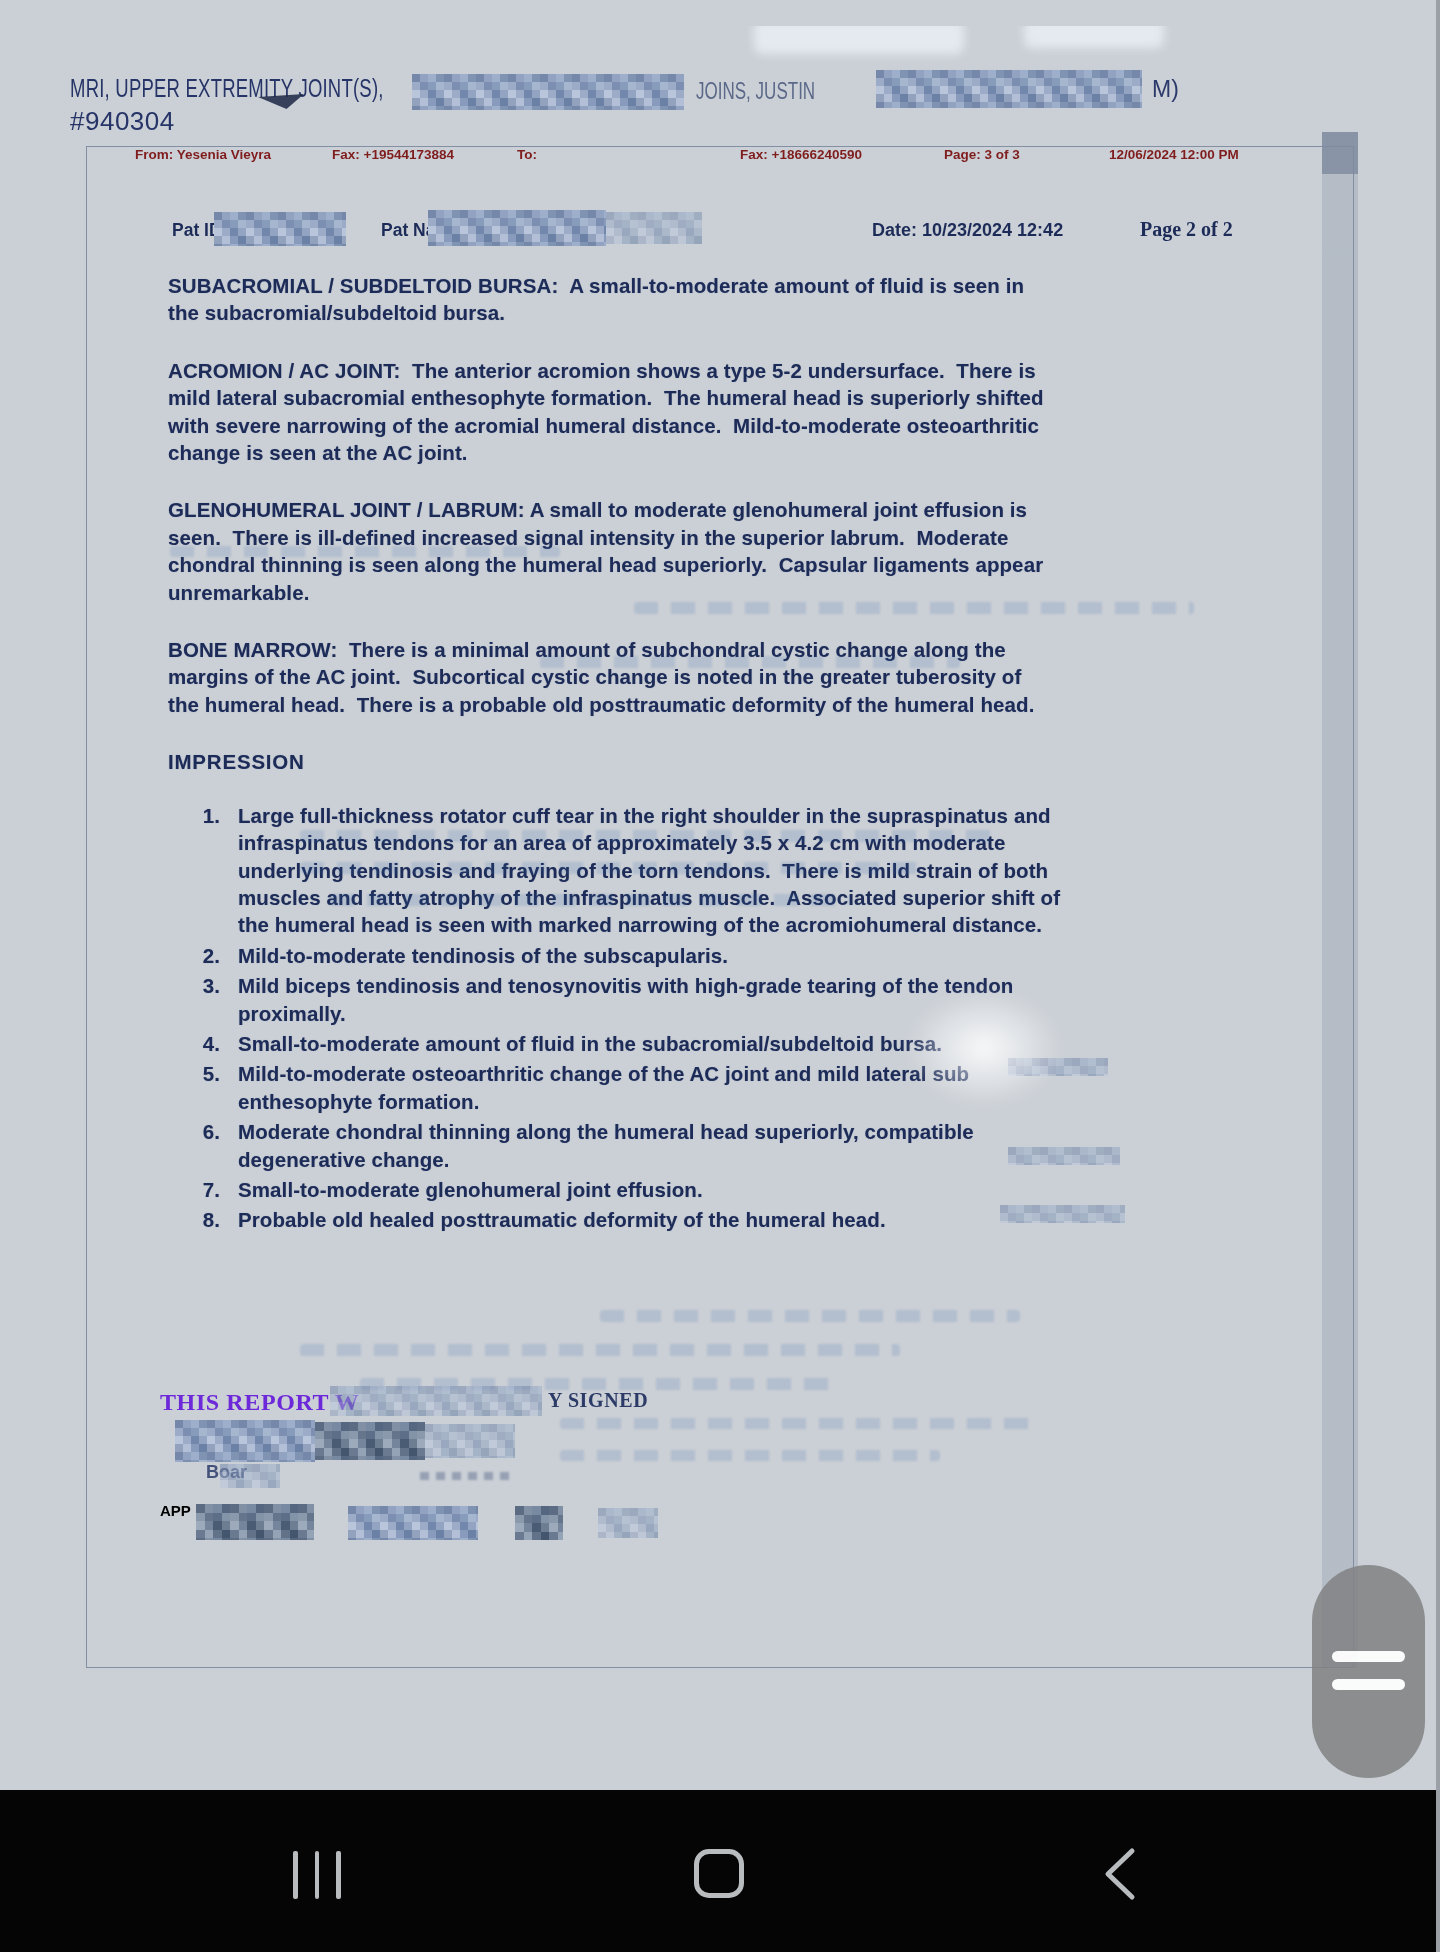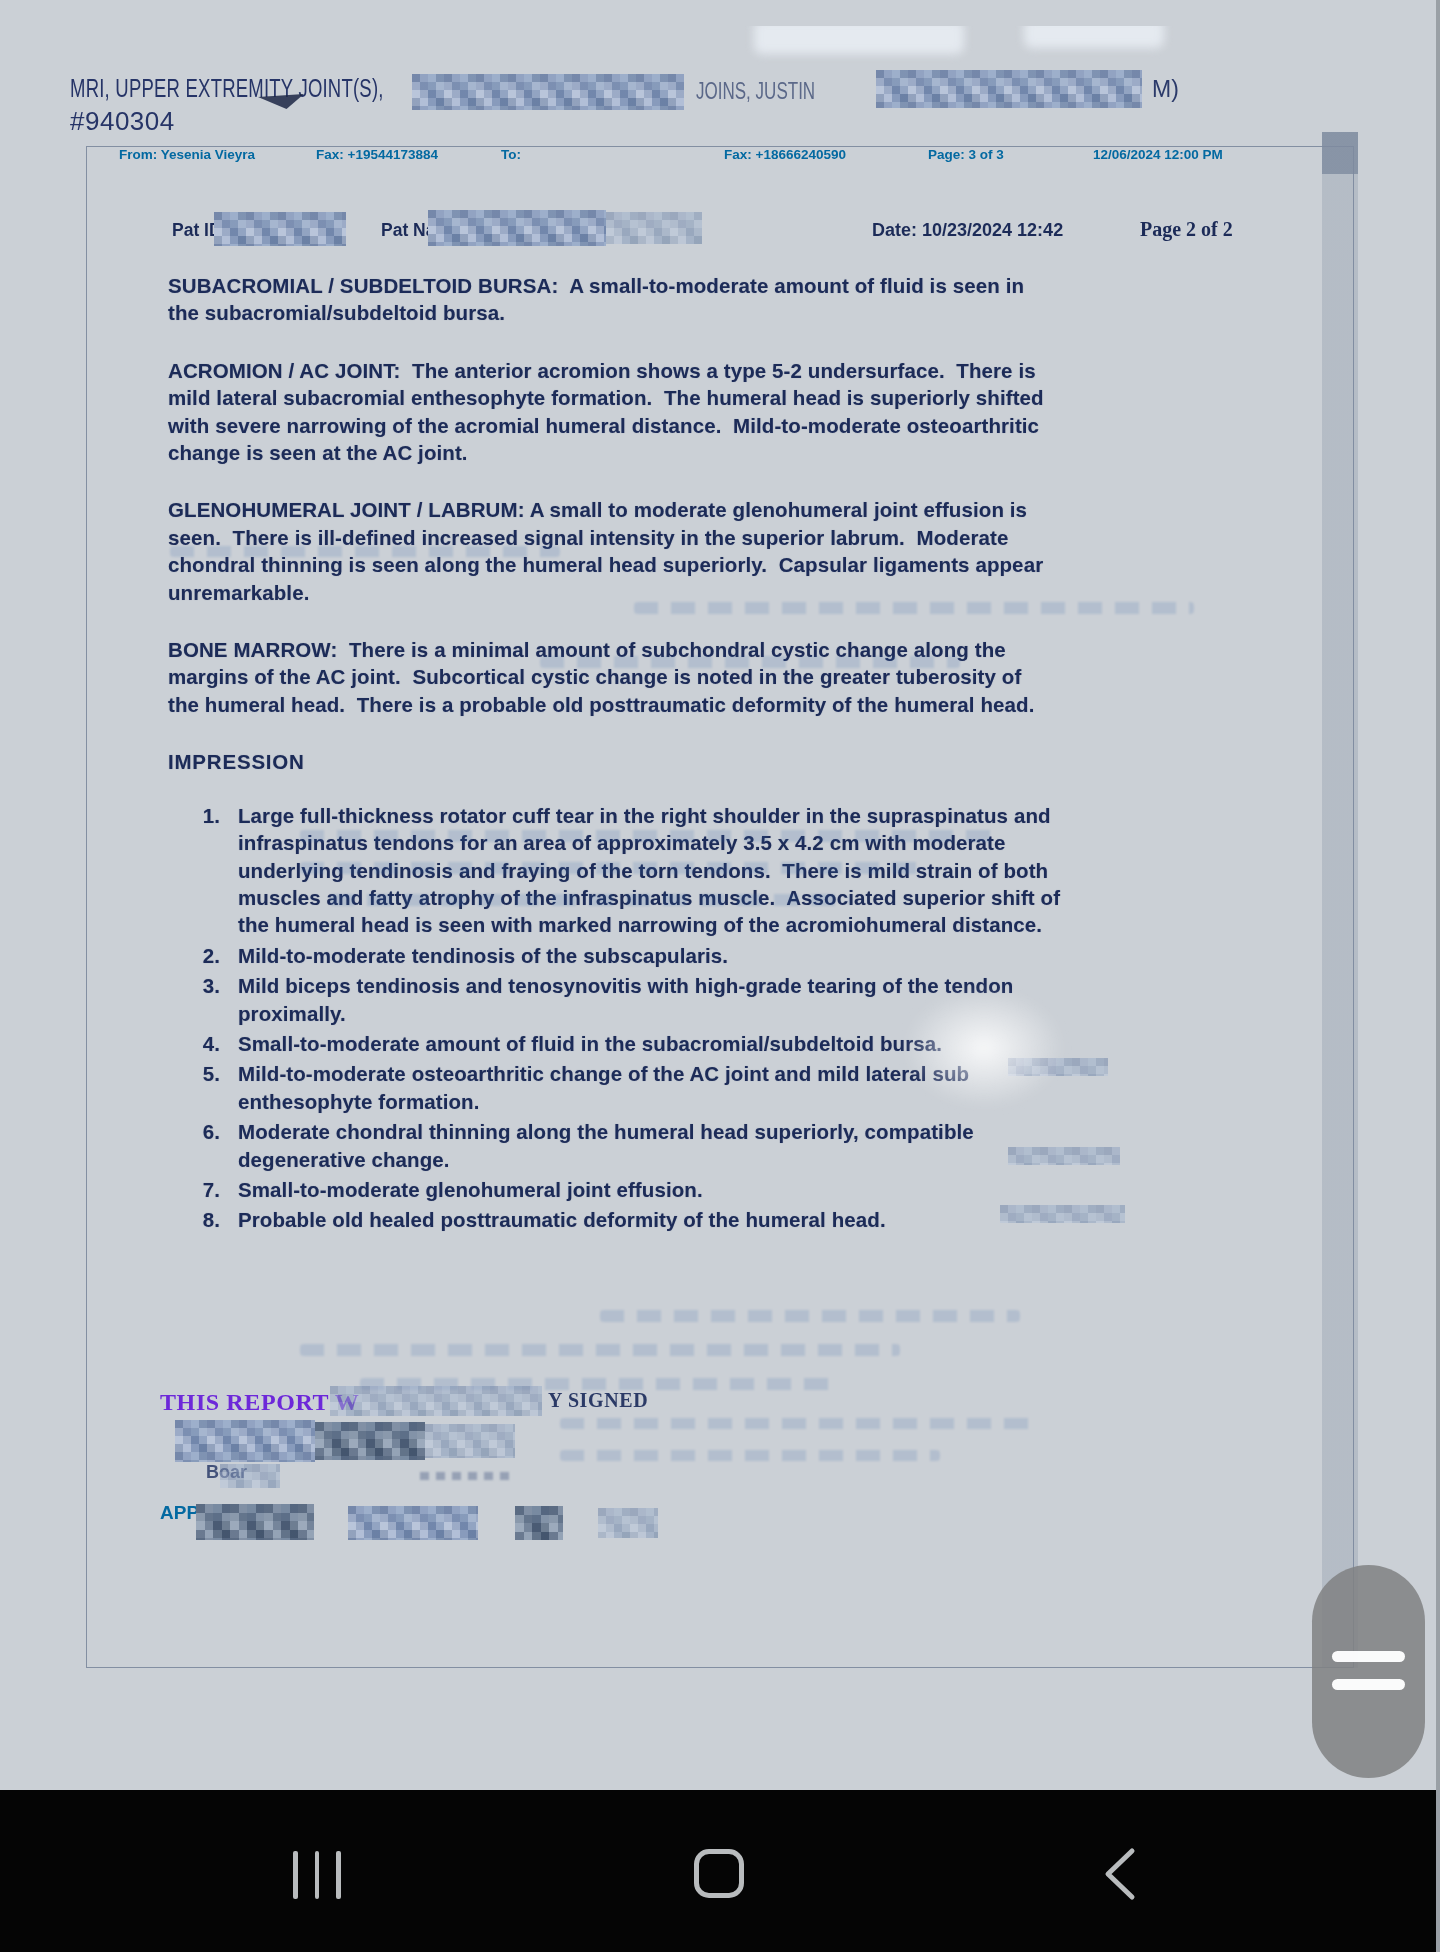--- a/index.html
+++ b/index.html
@@ -39,21 +39,21 @@
   
   .doc-title{position:absolute;left:46px;top:48px;font-size:25px;font-weight:500;color:#263467;
     transform:scaleX(.74);transform-origin:left;white-space:pre;letter-spacing:.3px;}
   .title-mid{position:absolute;left:672px;top:52px;font-size:23px;font-weight:500;color:#36466f;opacity:.75;
     transform:scaleX(.74);transform-origin:left;white-space:pre;}
   .title-suffix{position:absolute;left:1128px;top:50px;font-size:23px;font-weight:500;color:#2b3a6a;}
   .case-number{position:absolute;left:46px;top:80px;font-size:26px;font-weight:500;color:#263467;letter-spacing:.5px;}
   .fold-mark{position:absolute;left:234px;top:68px;width:46px;height:15px;background:#1d2745;
     clip-path:polygon(0 20%,100% 0,62% 100%);opacity:.85;}
 
-  .fax-row{position:absolute;top:121px;left:0;width:100%;font-size:13.5px;font-weight:700;color:#0369a1;white-space:pre;}
+  .fax-row{position:absolute;top:121px;left:16px;width:100%;font-size:13.5px;font-weight:700;color:#7f1d1d;white-space:pre;}
   .fax-row span{position:absolute;top:0;}
   .fx-from{left:95px;} .fx-fax1{left:292px;} .fx-to{left:477px;} .fx-fax2{left:700px;}
   .fx-page{left:904px;} .fx-date{left:1069px;}
 
   .pat-row{position:absolute;top:194px;left:0;width:100%;color:#1c2b58;}
   .pat-row .lbl{position:absolute;font-size:17.5px;font-weight:700;white-space:pre;}
   .pat-id{left:148px;} .pat-name{left:357px;}
   .pat-date{left:848px;font-size:18px;font-weight:700;position:absolute;white-space:pre;}
   .pat-page{left:1116px;top:-2px;font-size:20px;font-weight:700;font-family:"Liberation Serif",serif;position:absolute;white-space:pre;}
 
@@ -66,21 +66,21 @@
   .imp-item{display:flex;margin-bottom:3px;}
   .imp-num{width:52px;text-align:right;margin-right:18px;flex:none;}
   .imp-text{white-space:pre;}
 
   
   .sig-line{position:absolute;left:136px;top:1363px;font-family:"Liberation Serif",serif;
     font-weight:700;font-size:24px;color:#6d28d9;letter-spacing:.6px;white-space:pre;}
   .sig-line2{position:absolute;left:524px;top:1363px;font-family:"Liberation Serif",serif;
     font-weight:700;font-size:20px;color:#2b3a66;letter-spacing:.6px;white-space:pre;}
   .board-label{position:absolute;left:136px;top:1436px;font-size:18px;font-weight:700;color:#2c3c6a;opacity:.85;white-space:pre;filter:blur(.4px);margin-left:46px;}
-  .approved-label{position:absolute;left:136px;top:1476px;font-size:19px;font-weight:700;color:#0369a1;white-space:pre;filter:blur(.3px);}
+  .approved-label{position:absolute;left:136px;top:1476px;font-size:15px;font-weight:700;color:#000000;white-space:pre;filter:blur(.3px);}
   .scribble{position:absolute;left:396px;top:1446px;width:90px;height:8px;
     background:repeating-linear-gradient(90deg, rgba(70,90,130,.4) 0 9px, rgba(70,90,130,0) 9px 16px);filter:blur(.8px);}
 
   
   .ghost{position:absolute;border-radius:4px;filter:blur(1.2px);
     background:repeating-linear-gradient(90deg, rgba(55,100,170,.16) 0 24px, rgba(55,100,170,0) 24px 37px);}
   .blob{position:absolute;left:880px;top:962px;width:160px;height:120px;border-radius:50%;
     background:radial-gradient(closest-side, rgba(255,255,255,.85), rgba(255,255,255,0));filter:blur(6px);}
   .top-smudge{position:absolute;border-radius:8px;filter:blur(5px);background:rgba(235,240,246,.8);}
 

